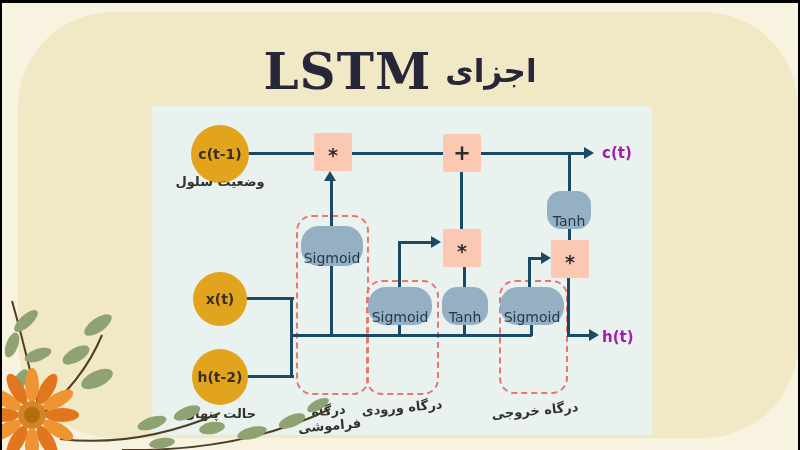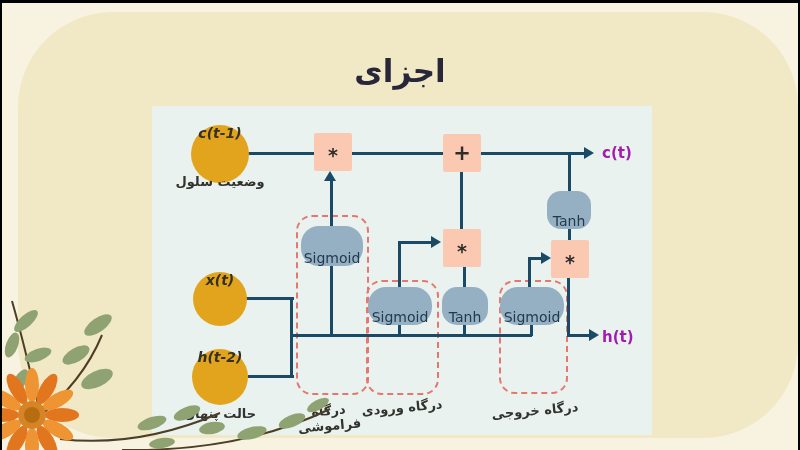--- a/index.html
+++ b/index.html
@@ -18,21 +18,21 @@
   
   .hline,.vline{position:absolute;background:#1b4a66;}
   .hline{height:3px;}
   .vline{width:3px;}
   .arr-r{position:absolute;width:0;height:0;border-top:6px solid transparent;
          border-bottom:6px solid transparent;border-left:10px solid #1b4a66;}
   .arr-u{position:absolute;width:0;height:0;border-left:6px solid transparent;
          border-right:6px solid transparent;border-bottom:10px solid #1b4a66;}
   
   .circle{position:absolute;border-radius:50%;background:#e2a41c;display:flex;
-          justify-content:center;font-weight:bold;font-size:14px;color:#35301f;font-style:italic;}
+          align-items:center;justify-content:center;font-weight:bold;font-size:14px;color:#35301f;}
   .opbox{position:absolute;width:38px;height:38px;background:#fbc9b1;border-radius:2px;
          display:flex;align-items:center;justify-content:center;color:#2e2c2c;font-weight:bold;}
   .opbox .star{font-size:19px;transform:translateY(3px);}
   .opbox .plus{font-size:21px;}
   .actbox{position:absolute;background:#96b0c3;display:flex;align-items:flex-end;justify-content:center;
           font-size:14px;color:#223a4e;border-radius:18px;font-weight:500;}
   .gatebox{position:absolute;border:2px dashed #e8756e;border-radius:16px;background:transparent;}
   .flowlabel{position:absolute;font-size:15px;font-weight:600;color:#a21caf;}
   .falabel{position:absolute;width:100px;text-align:center;font-size:13px;font-weight:bold;
            color:#32322f;direction:rtl;}
@@ -40,20 +40,21 @@
   .deco{position:absolute;}
 </style>
 </head>
 <body>
 
 <div class="outer">
   <div class="inner-card"></div>
 
   <div class="title">
     <span class="t-fa">اجزای</span>
+    <span class="t-en">LSTM</span>
   </div>
 
   <div class="panel">
 
     <div class="gatebox" style="left:144px;top:109px;width:69px;height:176px;"></div>
     <div class="gatebox" style="left:214px;top:174px;width:69px;height:111px;"></div>
     <div class="gatebox" style="left:347px;top:174px;width:65px;height:110px;"></div>
 
     <div class="hline" style="left:95px;top:46px;width:67px;"></div>
     <div class="hline" style="left:200px;top:46px;width:91px;"></div>

